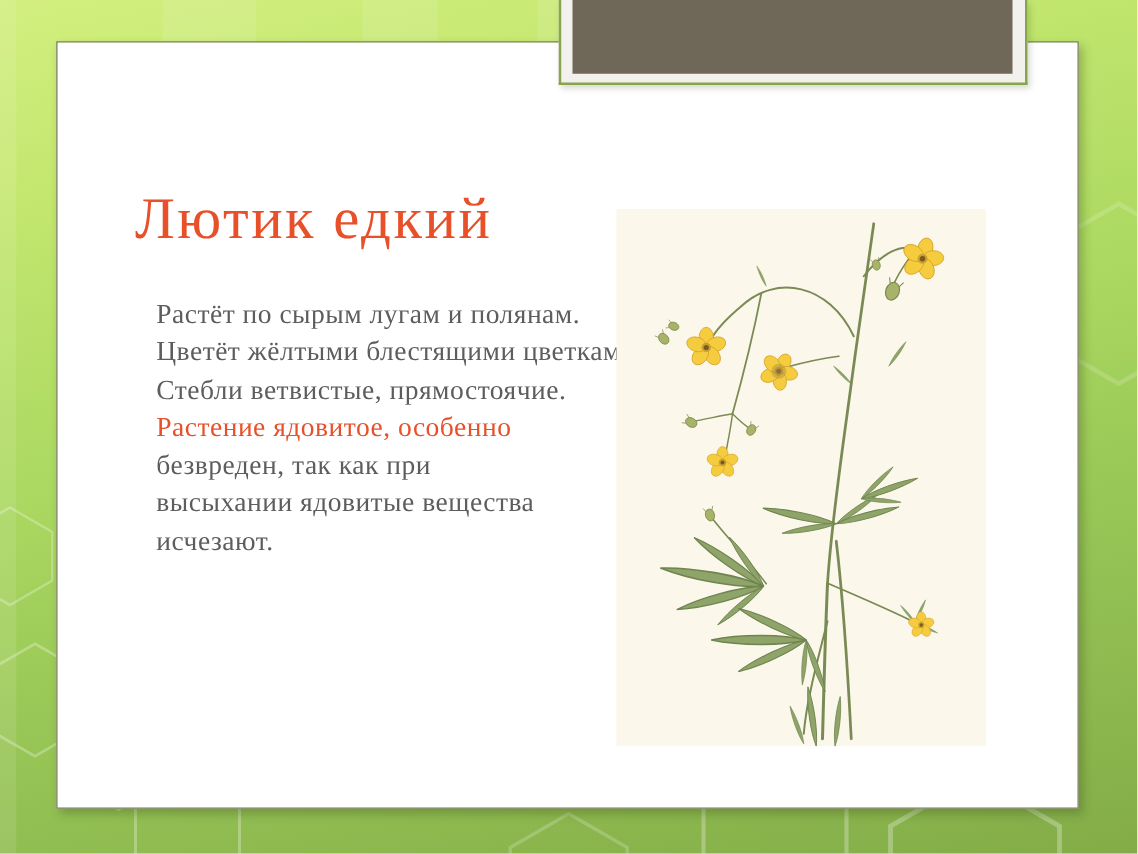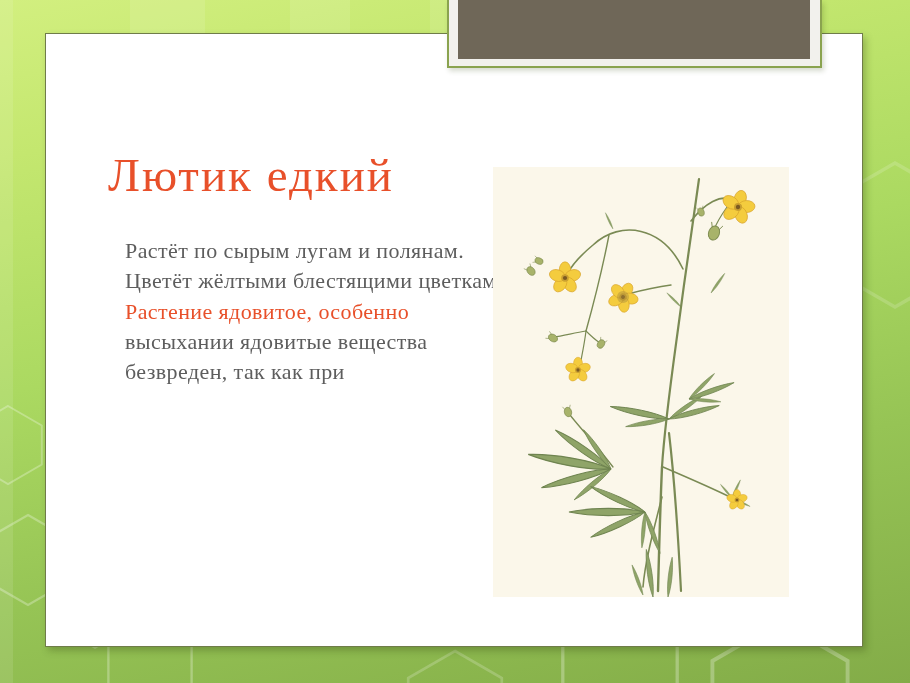--- a/index.html
+++ b/index.html
@@ -70,23 +70,25 @@
 
   <div class="tab">
     <div class="banner-dark"></div>
   </div>
 
   <h1 class="title">Лютик едкий</h1>
 
   <div class="bodytext">
     <div class="ln"><span>Растёт по сырым лугам и полянам.</span></div>
     <div class="ln"><span>Цветёт жёлтыми блестящими цветками.</span></div>
+    <div class="ln"><span>Стебли ветвистые, прямостоячие.</span></div>
     <div class="ln"><span class="red">Растение ядовитое, особенно</span></div>
+    <div class="ln"><span>безвреден, так как при</span></div>
     <div class="ln"><span>высыхании ядовитые вещества</span></div>
-    <div class="ln"><span>безвреден, так как при</span></div>
+    <div class="ln"><span>исчезают.</span></div>
   </div>
 
   <svg class="illustration" width="296" height="430" viewBox="0 0 296 430">
     <defs>
       <g id="flw">
         <g fill="#f4cc3e" stroke="#d8a42c" stroke-width="0.7">
           <ellipse cx="0" cy="-8.5" rx="6" ry="8.5"></ellipse>
           <ellipse cx="0" cy="-8.5" rx="6" ry="8.5" transform="rotate(72)"></ellipse>
           <ellipse cx="0" cy="-8.5" rx="6" ry="8.5" transform="rotate(144)"></ellipse>
           <ellipse cx="0" cy="-8.5" rx="6" ry="8.5" transform="rotate(216)"></ellipse>

